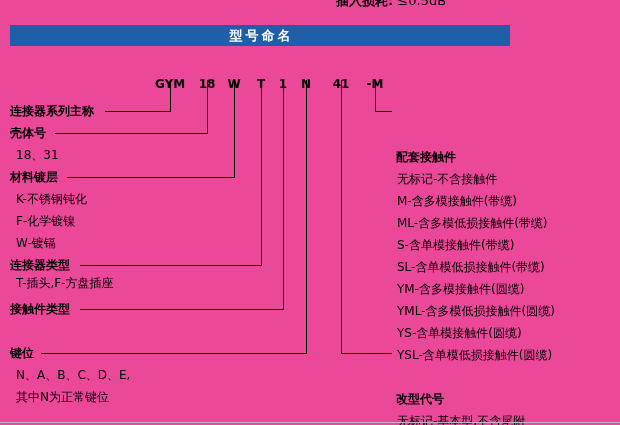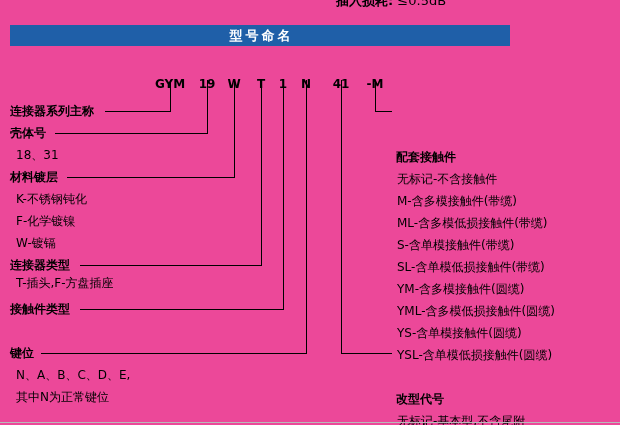--- a/index.html
+++ b/index.html
@@ -57,21 +57,21 @@
   <div class="top-note">
     <span class="lbl">插入损耗:</span>
     <span>≤0.5dB</span>
   </div>
 
   <div class="header-bar">
     <span>型号命名</span>
   </div>
 
   <span class="code-seg" style="left:170px">GYM</span>
-  <span class="code-seg" style="left:207px">19</span>
+  <span class="code-seg" style="left:207px">18</span>
   <span class="code-seg" style="left:234px">W</span>
   <span class="code-seg" style="left:261px">T</span>
   <span class="code-seg" style="left:283px">1</span>
   <span class="code-seg" style="left:306px">N</span>
   <span class="code-seg" style="left:341px">41</span>
   <span class="code-seg" style="left:375px">-M</span>
 
   <svg class="lines" width="620" height="425">
     <g fill="none" stroke="#000000" stroke-width="1" shape-rendering="crispEdges">
       <path d="M170,80 V111 H105"></path>

